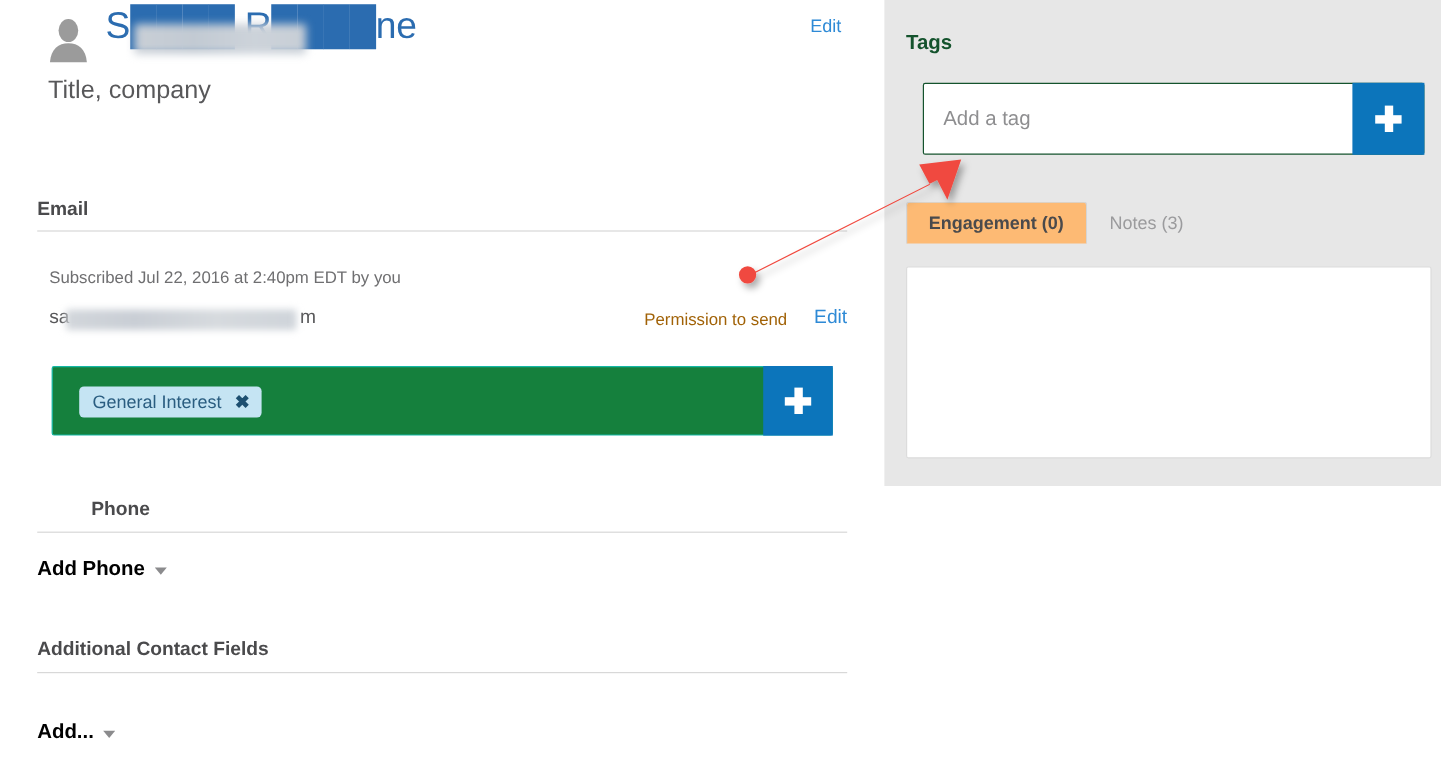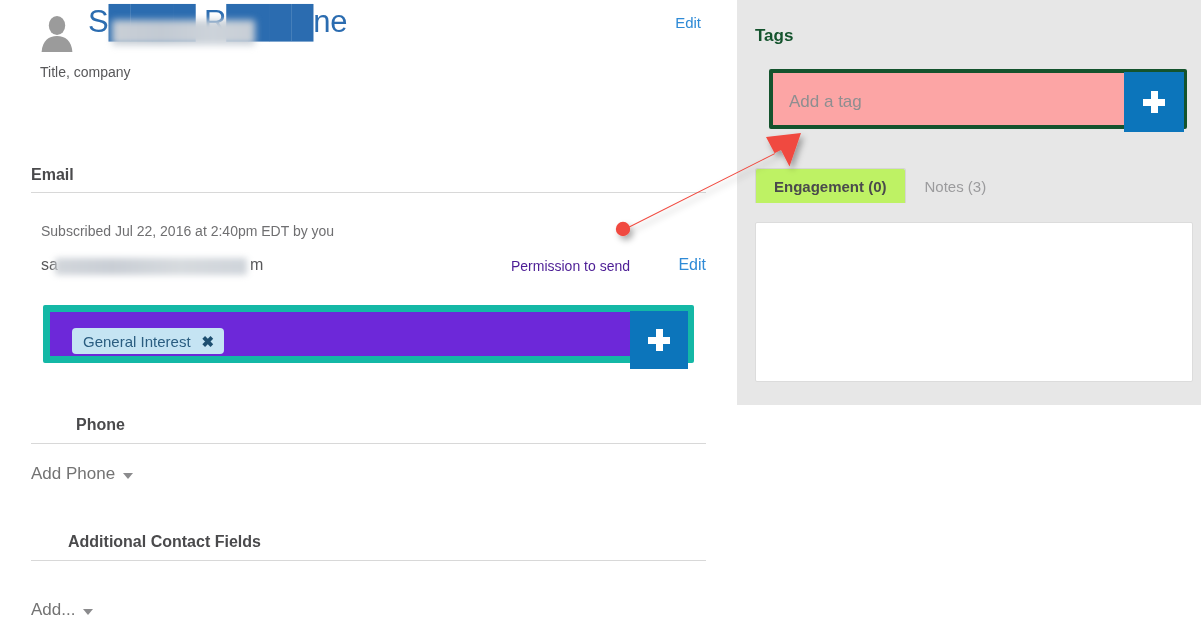--- a/index.html
+++ b/index.html
@@ -57,21 +57,21 @@
     position: absolute;
     right: 2px; top: 6px;
     font-size: 15px;
     color: #2e8ad6;
     cursor: pointer;
   }
 
   .title-company {
     position: absolute;
     left: 40px; top: 64px;
-    font-size: 14px;
+    font-size: 21px;
     color: #58585a;
     font-weight: 400;
   }
   .meta-line {
     position: absolute;
     left: 41px; top: 105px;
     font-size: 14px;
     color: #777779;
   }
 
@@ -89,21 +89,21 @@
     left: 31px;
     width: 675px;
     height: 1px;
     background: #d8d8d8;
   }
 
   #email-head { top: 166px; }
   #email-rule { top: 192px; }
   #phone-head { top: 416px; margin-left: 45px; }
   #phone-rule { top: 443px; }
-  #acf-head   { top: 533px; margin-left: 37px; }
+  #acf-head   { top: 533px; }
   #acf-rule   { top: 560px; }
 
   .subscribed-line {
     position: absolute;
     left: 41px; top: 223px;
     font-size: 14px;
     color: #6f6f71;
   }
 
   .email-row {
@@ -121,40 +121,40 @@
   .email-redaction {
     position: absolute;
     left: 14px; top: 2px;
     width: 192px; height: 17px;
     background: linear-gradient(90deg,#d2d6db 0%, #c9ced5 30%, #d6dade 65%, #cfd4da 100%);
     filter: blur(3.2px);
     border-radius: 2px;
   }
   .permission-text {
     position: absolute;
-    right: 76px; top: 2px;
+    right: 50px; top: 2px;
     font-size: 14px;
-    color: #4c1d95;
+    color: #a16207;
     white-space: nowrap;
   }
   .edit-link-email {
     position: absolute;
     right: 0px; top: 0px;
     font-size: 16px;
     color: #2e8ad6;
     cursor: pointer;
   }
 
   
   .tagbox {
     position: absolute;
     left: 43px; top: 305px;
     width: 651px; height: 58px;
-    border: 7px solid #14b8a6;
-    background: #6d28d9;
+    border: 1px solid #14b8a6;
+    background: #15803d;
     border-radius: 2px;
   }
   .chip {
     position: absolute;
     left: 22px; top: 16px;
     height: 26px;
     padding: 0 10px 0 11px;
     background: #c5e4f3;
     border-radius: 4px;
     display: flex;
@@ -188,25 +188,26 @@
     content: "";
     position: absolute;
     background: #ffffff;
   }
   .plus-glyph::before { left: 8px; top: 0; width: 7px; height: 22px; }
   .plus-glyph::after  { left: 0; top: 8px; width: 22px; height: 7px; }
 
   .link-add {
     position: absolute;
     font-size: 17px;
-    color: #737373;
+    color: #000000;
     cursor: pointer;
     display: flex;
     align-items: center;
     gap: 8px;
+    font-weight: bold;
   }
   #add-phone { left: 31px; top: 464px; }
   #add-more  { left: 31px; top: 600px; justify-content: center; }
   .caret {
     width: 0; height: 0;
     border-left: 5px solid transparent;
     border-right: 5px solid transparent;
     border-top: 6px solid #8b8b8d;
     margin-top: 3px;
   }
@@ -222,22 +223,22 @@
     position: absolute;
     left: 18px; top: 26px;
     font-size: 17px;
     font-weight: bold;
     color: #14532d;
   }
   .tag-input-wrap {
     position: absolute;
     left: 32px; top: 69px;
     width: 418px; height: 60px;
-    background: #fca5a5;
-    border: 4px solid #14532d;
+    background: #ffffff;
+    border: 1px solid #14532d;
     border-radius: 2px;
   }
   .tag-input {
     position: absolute;
     left: 0; top: 0;
     width: 360px; height: 58px;
     border: 0; outline: 0;
     padding: 0 16px;
     font-size: 17px;
     color: #58585a;
@@ -269,21 +270,21 @@
     padding: 0 18px;
     display: flex;
     align-items: center;
     font-size: 15px;
     cursor: pointer;
     border: 1px solid transparent;
     border-bottom: none;
     border-radius: 3px 3px 0 0;
   }
   .tab.active {
-    background: #bef264;
+    background: #fdba74;
     border-color: #d5d5d5;
     color: #4a4a4c;
     font-weight: bold;
   }
   .tab.inactive {
     color: #9b9b9d;
   }
   .tab-panel {
     position: absolute;
     left: 18px; top: 222px;

